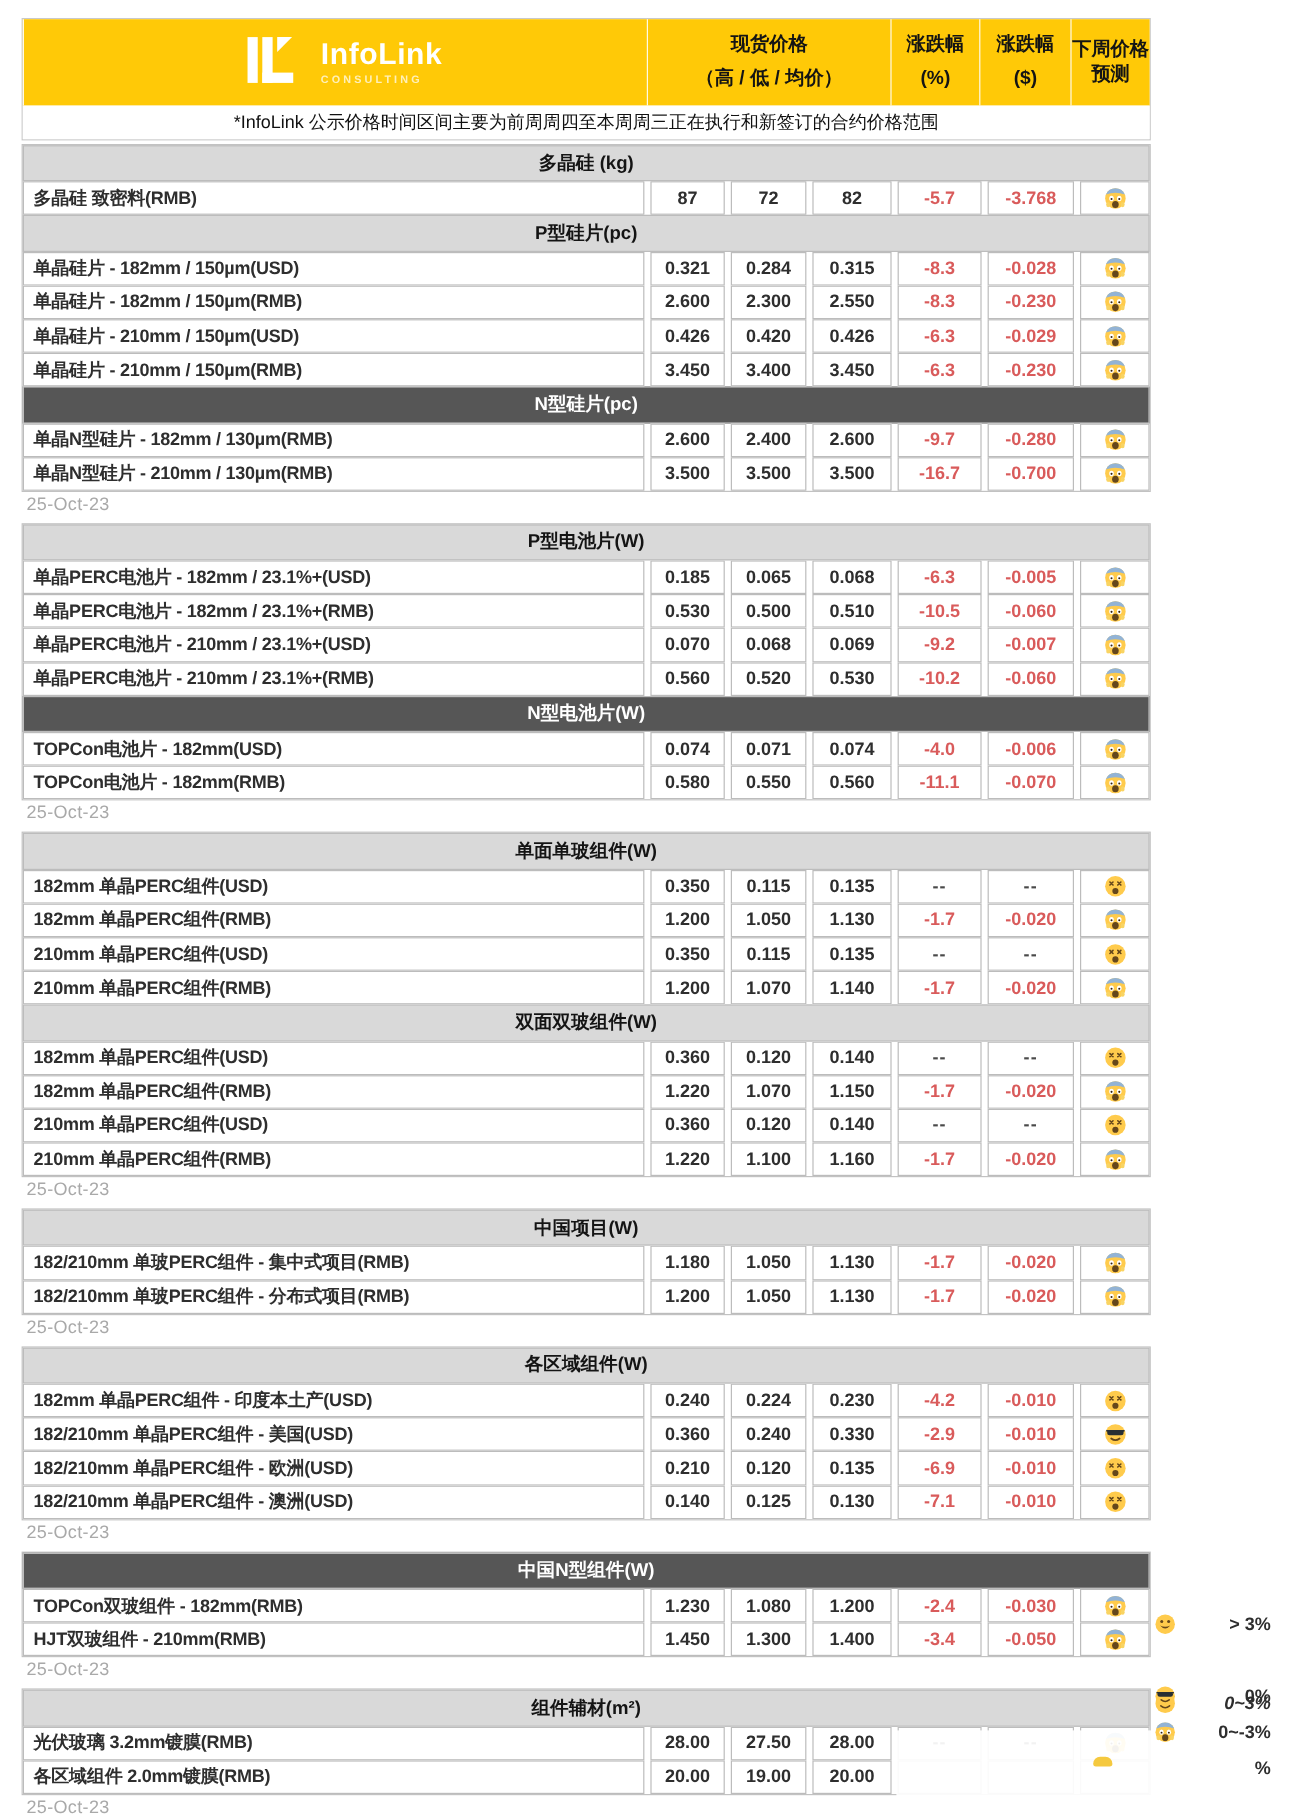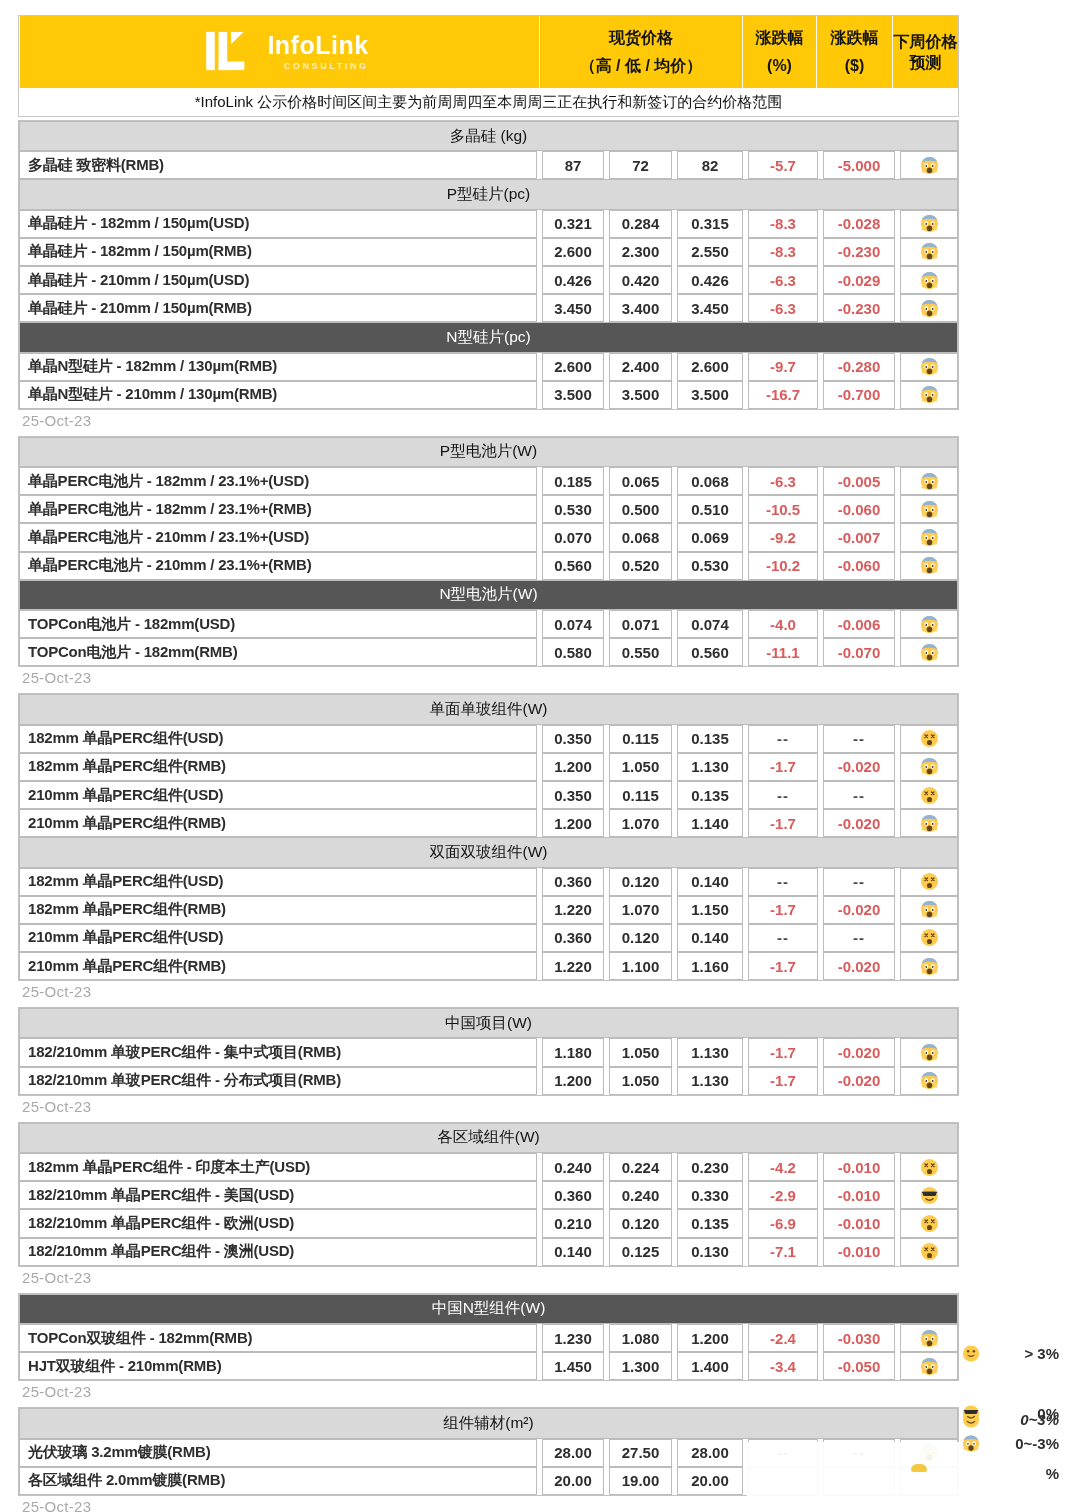--- a/index.html
+++ b/index.html
@@ -15,21 +15,21 @@
   .yellow{height:72px;background:#FFC907;display:grid;grid-template-columns:520px 203px 74px 76px 1fr;}
   .yhcell{border-left:1px solid rgba(255,255,255,.9);display:flex;flex-direction:column;align-items:center;justify-content:center;gap:12px;font-weight:700;font-size:16px;color:#141414;line-height:1;}
   .yhcell.forecast{gap:5px;}
   .logo-cell{display:flex;flex-direction:row;align-items:center;padding-left:16px;gap:11px;}
   .brand{color:#fff;font-size:25px;font-weight:700;letter-spacing:.5px;line-height:1;}
   .consulting{color:rgba(255,255,255,.72);font-size:9px;font-weight:700;letter-spacing:2.6px;margin-top:4px;line-height:1;}
   .note{height:28px;display:flex;align-items:center;justify-content:center;background:#fff;font-weight:400;font-size:15px;color:#111;}
 
   
   .block{border:1px solid #c2c2c2;background:#fff;margin-top:3px;}
-  .sec{height:28.2px;display:flex;align-items:center;justify-content:center;font-weight:400;font-size:15.5px;border:1px solid #bcbcbc;}
+  .sec{height:28.2px;display:flex;align-items:center;justify-content:center;font-weight:700;font-size:15.5px;border:1px solid #bcbcbc;}
   .sec.light{background:#D9D9D9;color:#141414;}
   .sec.dark{background:#565656;color:#ffffff;}
   .row{display:grid;grid-template-columns:518px 62px 63px 66px 70px 72px 1fr;column-gap:5px;height:28.2px;}
   .cell{border:1px solid #bcbcbc;background:#fff;display:flex;align-items:center;justify-content:center;font-size:15px;font-weight:600;color:#2e2e2e;overflow:hidden;}
   .cell.name{justify-content:flex-start;padding-left:8px;letter-spacing:-.2px;white-space:nowrap;}
   .cell.neg{color:#D95B5B;}
   .cell.dash{color:#4a4a4a;letter-spacing:1px;}
   .block:last-of-type .cell.dash{color:#9a9a9a;}
   .cell.emoji svg{display:block;}
   .date{height:14px;padding:2px 0 0 4px;margin-bottom:10px;font-size:15px;color:#a9a9a9;letter-spacing:.3px;}
@@ -52,21 +52,21 @@
     <div class="yellow">
       <div class="yhcell logo-cell">
         <span>
           <svg viewBox="0 0 52 44" width="50" height="42" aria-hidden="true">
             <rect x="0" y="2" width="9" height="40" fill="#ffffff"></rect>
             <rect x="13" y="2" width="9" height="40" fill="#ffffff"></rect>
             <rect x="13" y="33" width="27" height="9" fill="#ffffff"></rect>
             <polygon points="26,2 39,2 26,15" fill="#ffffff"></polygon>
           </svg>
         </span>
-        <span style="display:flex;flex-direction:column;align-items:flex-end;">
+        <span style="display:flex;flex-direction:column;align-items:flex-start;">
           <span class="brand">InfoLink</span>
           <span class="consulting">CONSULTING</span>
         </span>
       </div>
       <div class="yhcell">
         <span>现货价格</span>
         <span>（高 / 低 / 均价）</span>
       </div>
       <div class="yhcell">
         <span>涨跌幅</span>
@@ -86,21 +86,21 @@
 
   <div id="blocks">
       <div class="block">
         <div class="sec light">多晶硅 (kg)</div>
         <div class="row">
           <div class="cell name">多晶硅 致密料(RMB)</div>
           <div class="cell num">87</div>
           <div class="cell num">72</div>
           <div class="cell num">82</div>
           <div class="cell num neg">-5.7</div>
-          <div class="cell num neg">-5.000</div>
+          <div class="cell num neg">-3.768</div>
           <div class="cell emoji">
             <svg viewBox="0 0 20 20" width="19" height="19" aria-hidden="true">
               <circle cx="10" cy="10" r="9" fill="#FFCB4C"></circle>
               <path d="M1.71 6.5 A9 9 0 0 1 18.29 6.5 Q10 3.4 1.71 6.5 Z" fill="#92B3D5"></path>
               <ellipse cx="3.6" cy="15.2" rx="1.7" ry="2.3" fill="#F9D463"></ellipse>
               <ellipse cx="16.4" cy="15.2" rx="1.7" ry="2.3" fill="#F9D463"></ellipse>
               <ellipse cx="6.6" cy="10" rx="2" ry="2.4" fill="#fff"></ellipse>
               <ellipse cx="13.4" cy="10" rx="2" ry="2.4" fill="#fff"></ellipse>
               <circle cx="6.6" cy="10.4" r="0.9" fill="#35220f"></circle>
               <circle cx="13.4" cy="10.4" r="0.9" fill="#35220f"></circle>

